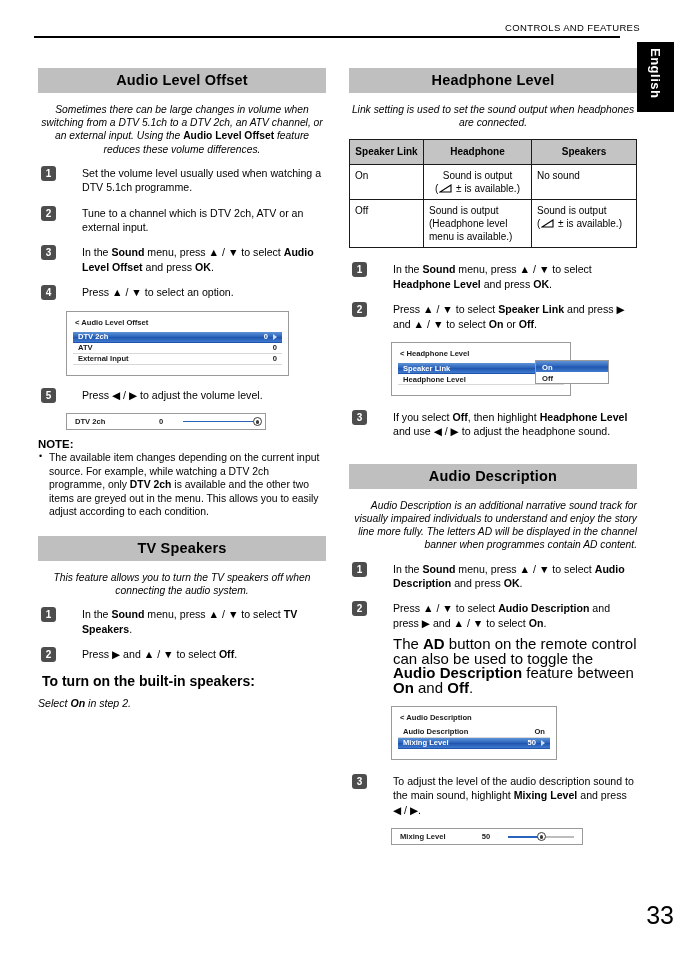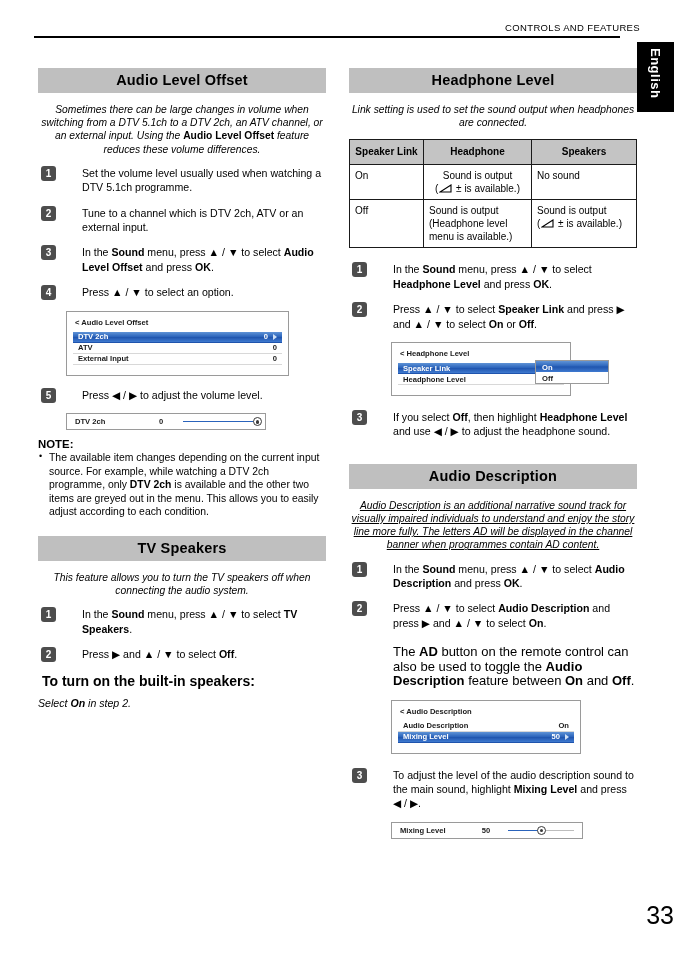--- a/index.html
+++ b/index.html
@@ -64,21 +64,21 @@
   .step { position:relative; padding-left:44px; margin-bottom:11px; }
   .step-num {
     position:absolute; left:3px; top:0px;
     width:15px; height:15px; border-radius:3px;
     background:#4d4d4d; color:#fff;
     font-size:10px; font-weight:bold;
     line-height:15px; text-align:center;
   }
   .step-txt { font-size:10.6px; line-height:14.4px; }
   .step-txt b { font-weight:bold; }
-  .sub-par { font-size:13px; line-height:14.4px; margin-top:15px; }
+  .sub-par { font-size:15px; line-height:14.4px; margin-top:7px; }
 
   
   .note-title { font-size:11.4px; font-weight:bold; margin:6px 0 1px 0; }
   .note-li { position:relative; padding-left:11px; font-size:10.4px; line-height:13.6px; margin-bottom:3px; }
   .note-li:before { content:"\2022"; position:absolute; left:1px; top:-1px; font-size:9px; }
 
   .to-turn { font-size:14px; font-weight:bold; margin:9px 0 7px 4px; }
   .plain { font-size:10.6px; line-height:14.4px;font-style:italic; }
 
   
@@ -333,33 +333,33 @@
   </div>
 
   <div class="step">
     <div class="step-num">3</div>
     <div class="step-txt">If you select <b>Off</b>, then highlight <b>Headphone Level</b> and use ◀ / ▶ to adjust the headphone sound.</div>
   </div>
 
   <div style="height:14px"></div>
 
   <div class="sect-head">Audio Description</div>
-  <p class="intro" style="text-align:center;text-decoration:underline;">Audio Description is an additional narrative sound track for visually impaired individuals to understand and enjoy the story line more fully. The letters AD will be displayed in the channel banner when programmes contain AD content.</p>
+  <p class="intro" style="text-align:right;">Audio Description is an additional narrative sound track for visually impaired individuals to understand and enjoy the story line more fully. The letters AD will be displayed in the channel banner when programmes contain AD content.</p>
 
   <div class="step">
     <div class="step-num">1</div>
     <div class="step-txt">In the <b>Sound</b> menu, press ▲ / ▼ to select <b>Audio Description</b> and press <b>OK</b>.</div>
   </div>
   <div class="step">
     <div class="step-num">2</div>
     <div class="step-txt">Press ▲ / ▼ to select <b>Audio Description</b> and press ▶ and ▲ / ▼ to select <b>On</b>.</div>
     <div class="sub-par">The <b>AD</b> button on the remote control can also be used to toggle the <b>Audio Description</b> feature between <b>On</b> and <b>Off</b>.</div>
   </div>
 
-  <div style="margin:10px 0 14px 42px; width:190px;">
+  <div style="margin:10px 0 14px 42px; width:166px;">
     <div class="osd">
       <div class="osd-title">&lt; Audio Description</div>
       <div class="osd-row">
         <span>Audio Description</span>
         <span>On</span>
       </div>
       <div class="osd-row sel last">
         <span>Mixing Level</span>
         <span class="osd-val">
           <span>50</span>

